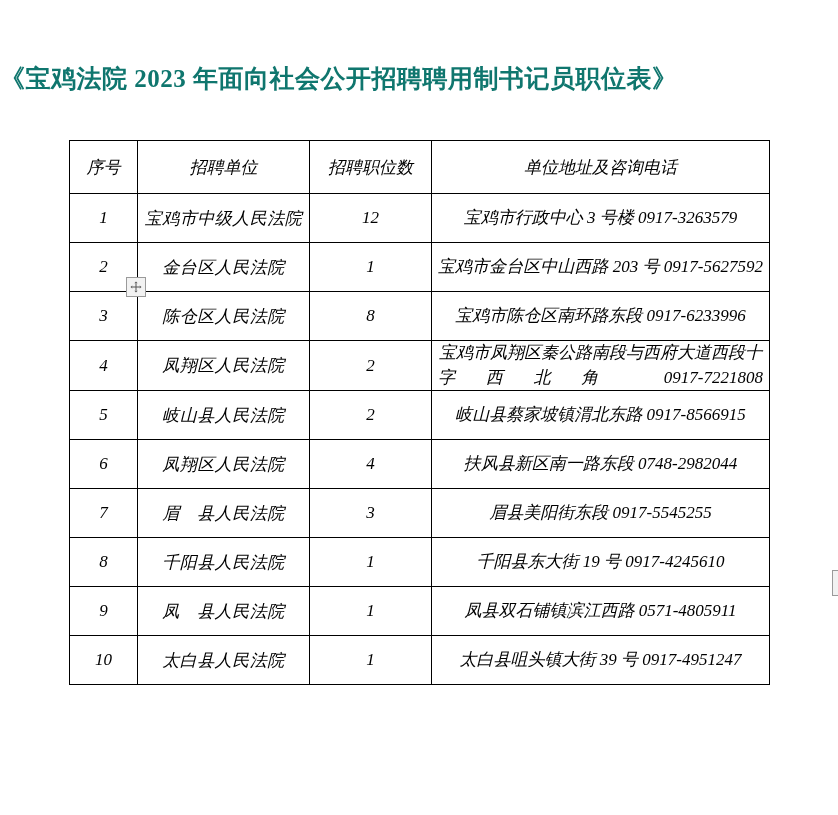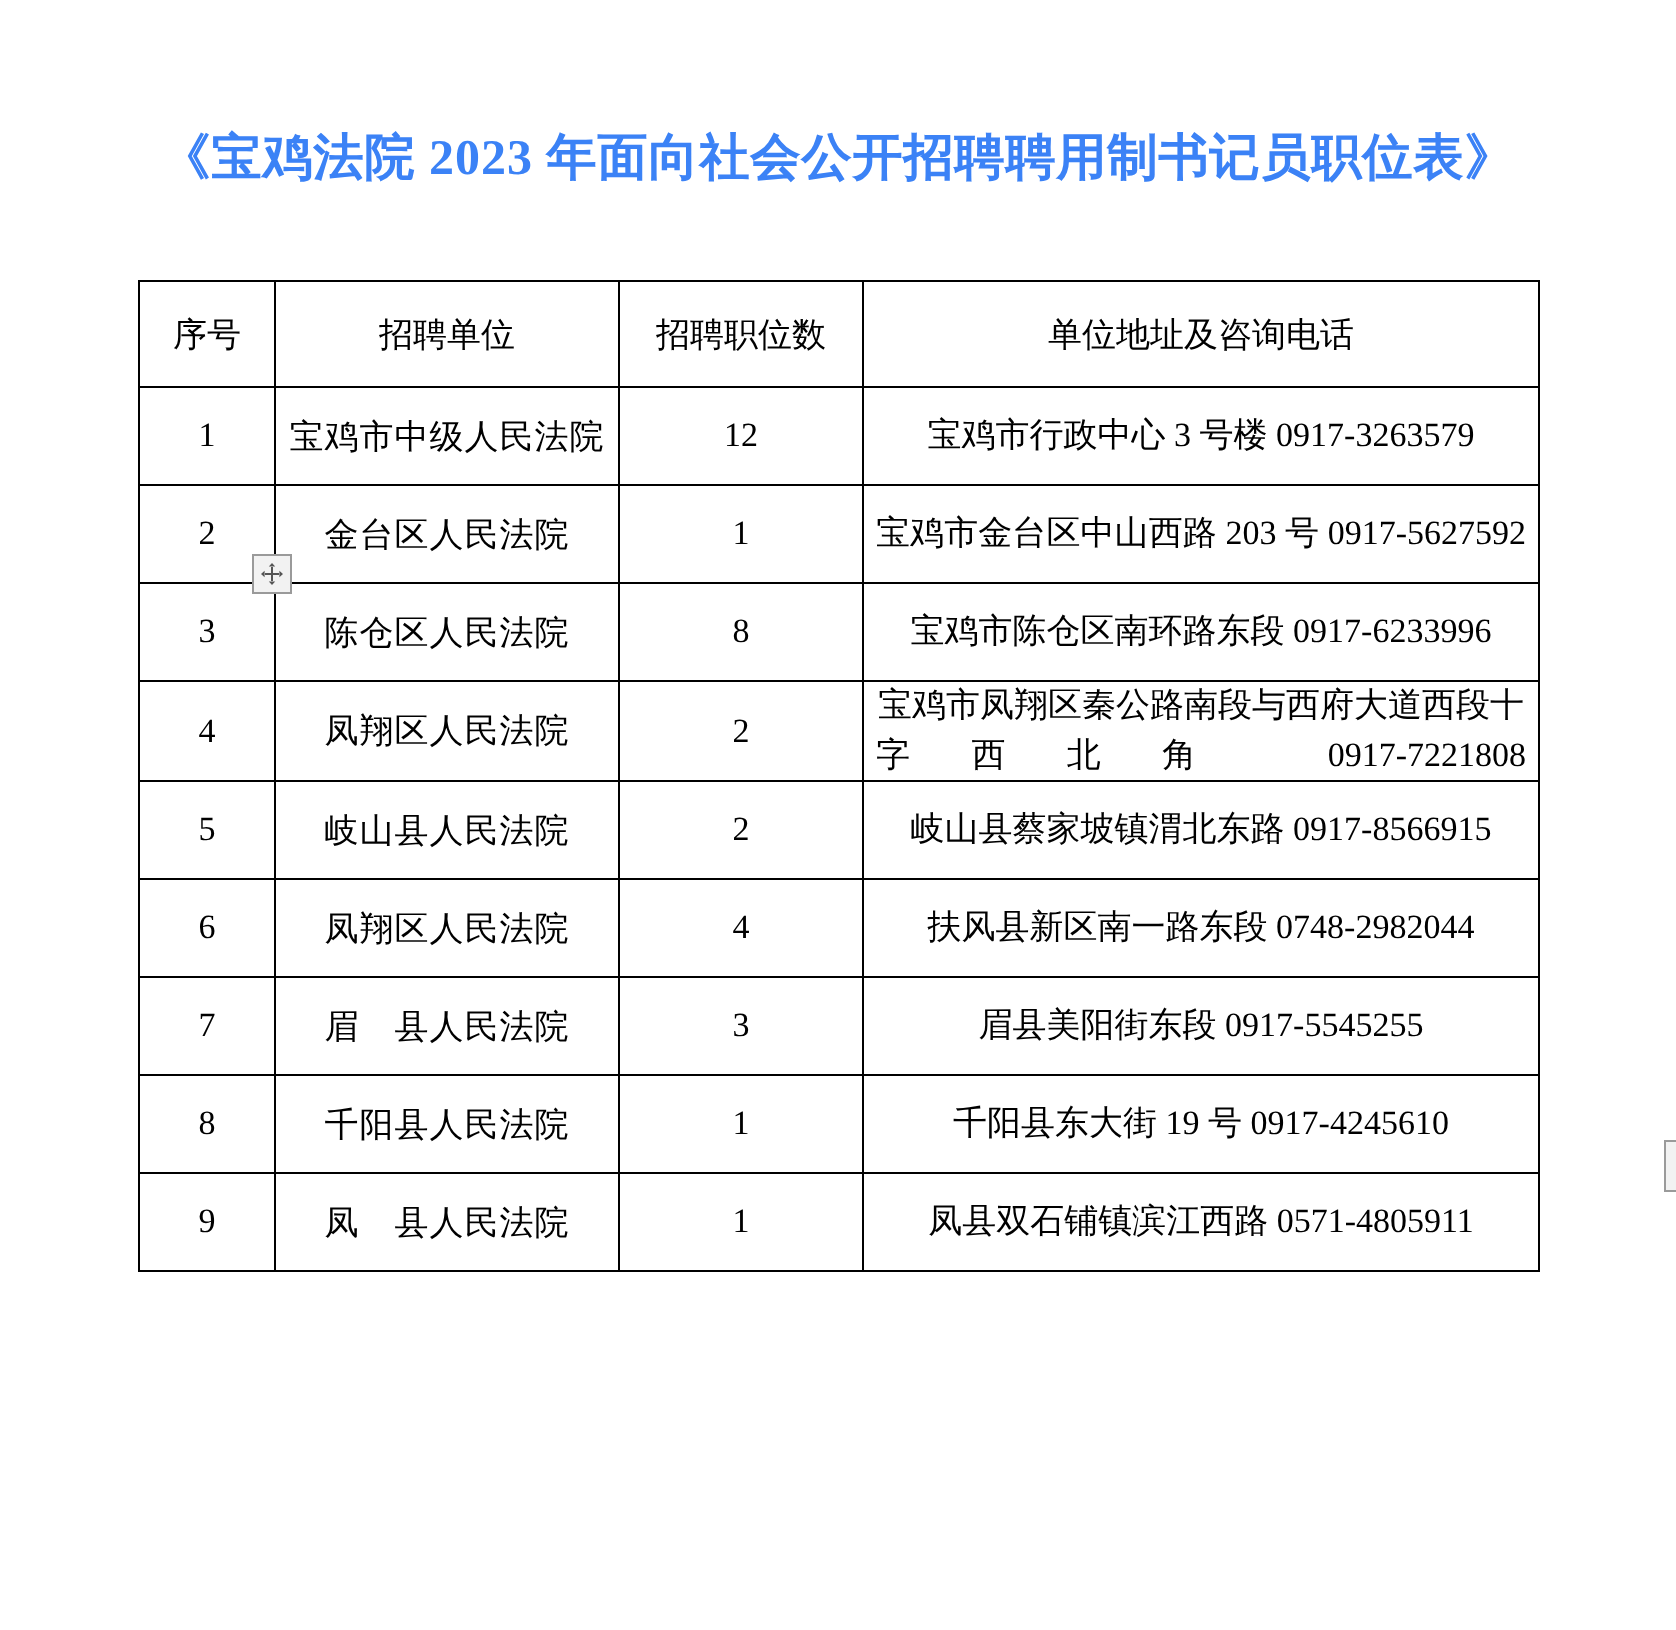--- a/index.html
+++ b/index.html
@@ -9,34 +9,35 @@
   body {
     width: 838px;
     height: 815px;
     background: #ffffff;
     font-family: "Liberation Serif", "DejaVu Serif", serif;
     position: relative;
     overflow: hidden;
   }
 
   .page-title {
-    text-align: center;
+    text-align: left;
     font-size: 25px;
     font-weight: bold;
     font-family: "Liberation Serif", "DejaVu Serif", serif;
-    color: #3b82f6;
+    color: #0f766e;
     margin-top: 62px;
     letter-spacing: 0.5px;
   }
 
   .table-wrap {
     position: relative;
     margin: 16px auto;
     width: 700px;
     margin-top: 45px;
+    font-style: italic;
   }
 
   table.job-table {
     border-collapse: collapse;
     width: 700px;
     table-layout: fixed;
     background: #ffffff;
   }
 
   table.job-table th,
@@ -176,18 +177,24 @@
         <td class="unit-cell">千阳县人民法院</td>
         <td>1</td>
         <td class="addr single">千阳县东大街 19 号 0917-4245610</td>
       </tr>
       <tr>
         <td>9</td>
         <td class="unit-cell">凤　县人民法院</td>
         <td>1</td>
         <td class="addr single">凤县双石铺镇滨江西路  0571-4805911</td>
       </tr>
+      <tr>
+        <td>10</td>
+        <td class="unit-cell">太白县人民法院</td>
+        <td>1</td>
+        <td class="addr single">太白县咀头镇大街 39 号  0917-4951247</td>
+      </tr>
     </tbody>
   </table>
 
   <div class="handle handle-right">+</div>
 
 </div>
 
 </body></html>

